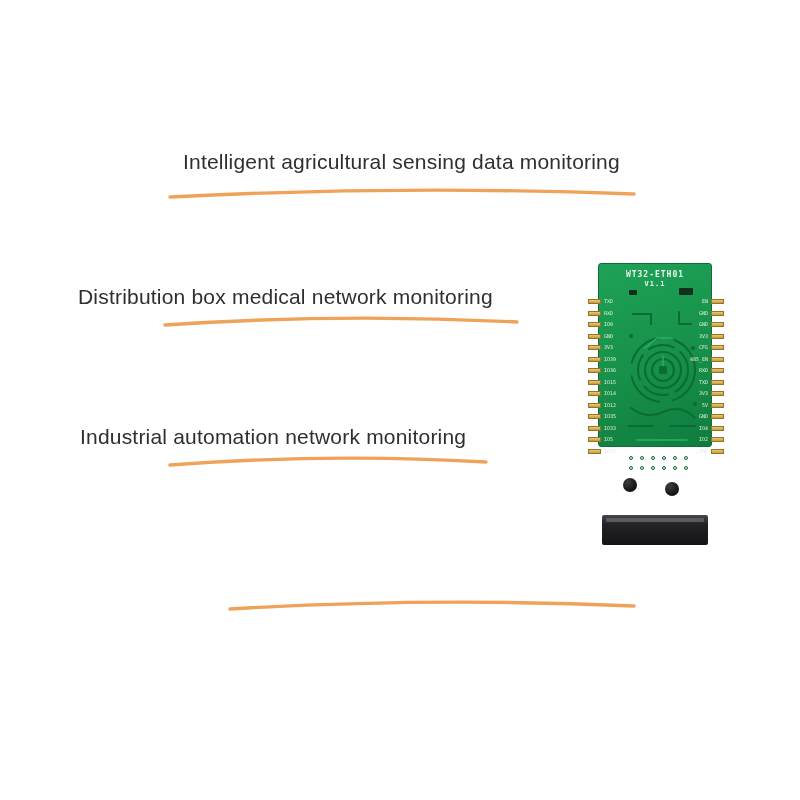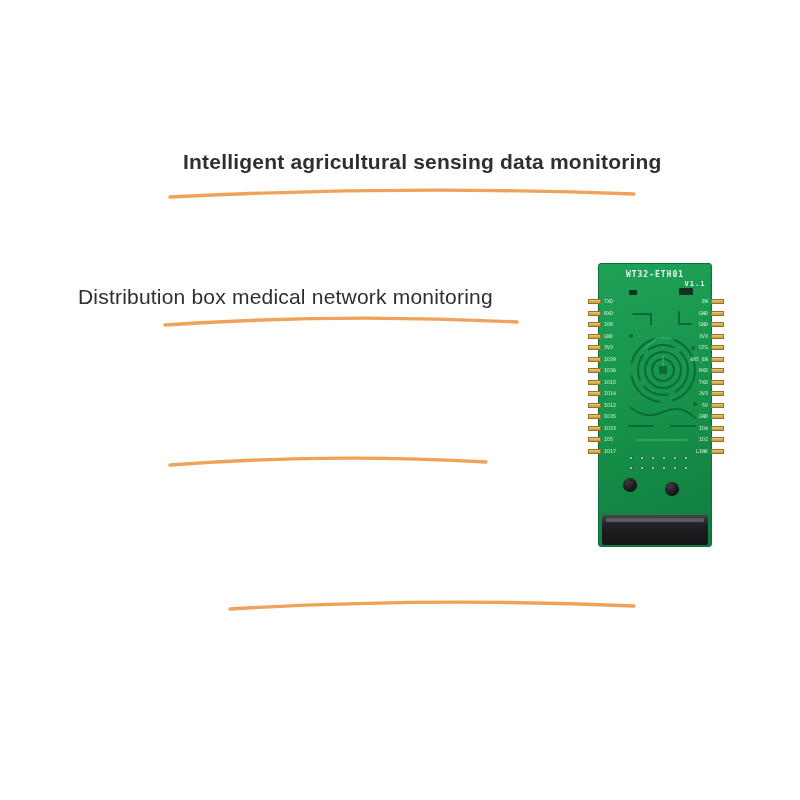--- a/index.html
+++ b/index.html
@@ -4,57 +4,58 @@
 <style>
   html,body{margin:0;padding:0;background:#ffffff;}
   #stage{position:relative;width:800px;height:800px;background:#ffffff;overflow:hidden;
          font-family:"Liberation Sans",sans-serif;}
   .feature-label{position:absolute;font-size:21px;color:#2f2f2f;letter-spacing:.2px;white-space:nowrap;}
   .swoosh{position:absolute;display:block;}
   .swoosh path{fill:none;stroke-width:3.4;stroke-linecap:round;}
 
   
   #pcb{position:absolute;left:588px;top:263px;width:136px;height:288px;}
-  #board{position:absolute;left:10px;top:0;width:114px;height:284px;
+  #board{position:absolute;left:10px;top:0;width:114px;height:184px;
          background:linear-gradient(160deg,#1ea258 0%,#179049 55%,#0f7c3e 100%);
          border:1px solid #0c6e38;border-radius:3px;box-sizing:border-box;}
   .pcb-title{position:absolute;left:0;top:6px;width:100%;text-align:center;
              font:bold 8px "DejaVu Sans Mono",monospace;color:#eef7ef;letter-spacing:1px;}
   .pcb-version{position:absolute;left:0;top:16px;width:100%;text-align:center;
-             font:bold 7px "DejaVu Sans Mono",monospace;color:#eef7ef;letter-spacing:1px;padding-left:40px;}
+             font:bold 7px "DejaVu Sans Mono",monospace;color:#eef7ef;letter-spacing:1px;}
   .pin{position:absolute;width:13px;height:5px;
        background:linear-gradient(#ecc877,#c59b3d);border:1px solid #97732a;box-sizing:border-box;}
   .pin.left{left:0;} .pin.right{right:0;}
   .pin-label{position:absolute;font-family:"DejaVu Sans Mono",monospace;font-size:5px;line-height:6px;
              color:#ddf0e2;}
   .pin-label.left{left:16px;text-align:left;width:30px;}
   .pin-label.right{right:16px;text-align:right;width:34px;}
   .chip-dark{position:absolute;background:#12301e;border-radius:1px;}
   .hole-dot{position:absolute;width:4px;height:4px;border-radius:50%;
             background:#e9f2e9;border:1px solid #0d6b37;box-sizing:border-box;}
   .round-comp{position:absolute;border-radius:50%;background:radial-gradient(circle at 35% 30%,#3d3d3f,#121214 70%);}
   #connector{position:absolute;left:14px;top:252px;width:106px;height:30px;border-radius:2px;
              background:linear-gradient(#46464d 0%,#232327 30%,#141417 100%);}
   #connector .lip{position:absolute;left:4px;top:3px;width:98px;height:4px;background:#5a5a61;border-radius:1px;}
 </style>
 </head>
 <body>
 
 <div id="stage">
 
-  <div class="feature-label" style="left:183px;top:150px;font-weight:bold;">Intelligent agricultural sensing data monitoring</div>
+  <div class="feature-label" style="left:183px;top:150px;">Intelligent agricultural sensing data monitoring</div>
   <svg class="swoosh" style="left:167px;top:183px;" width="470" height="20" viewBox="0 0 470 20">
     <path d="M3 14 Q235 2 467 11" stroke="#efa35a"></path>
   </svg>
 
   <div class="feature-label" style="left:78px;top:285px;">Distribution box medical network monitoring</div>
   <svg class="swoosh" style="left:162px;top:311px;" width="358" height="20" viewBox="0 0 358 20">
     <path d="M3 14 Q179 2 355 11" stroke="#efa35a"></path>
   </svg>
 
+  <div class="feature-label" style="left:80px;top:425px;">Industrial automation network monitoring</div>
   <svg class="swoosh" style="left:167px;top:451px;" width="322" height="20" viewBox="0 0 322 20">
     <path d="M3 14 Q161 2 319 11" stroke="#efa35a"></path>
   </svg>
 
   <svg class="swoosh" style="left:227px;top:595px;" width="410" height="20" viewBox="0 0 410 20">
     <path d="M3 14 Q205 2 407 11" stroke="#efa35a"></path>
   </svg>
 
   <div id="pcb">
     <div id="board">

